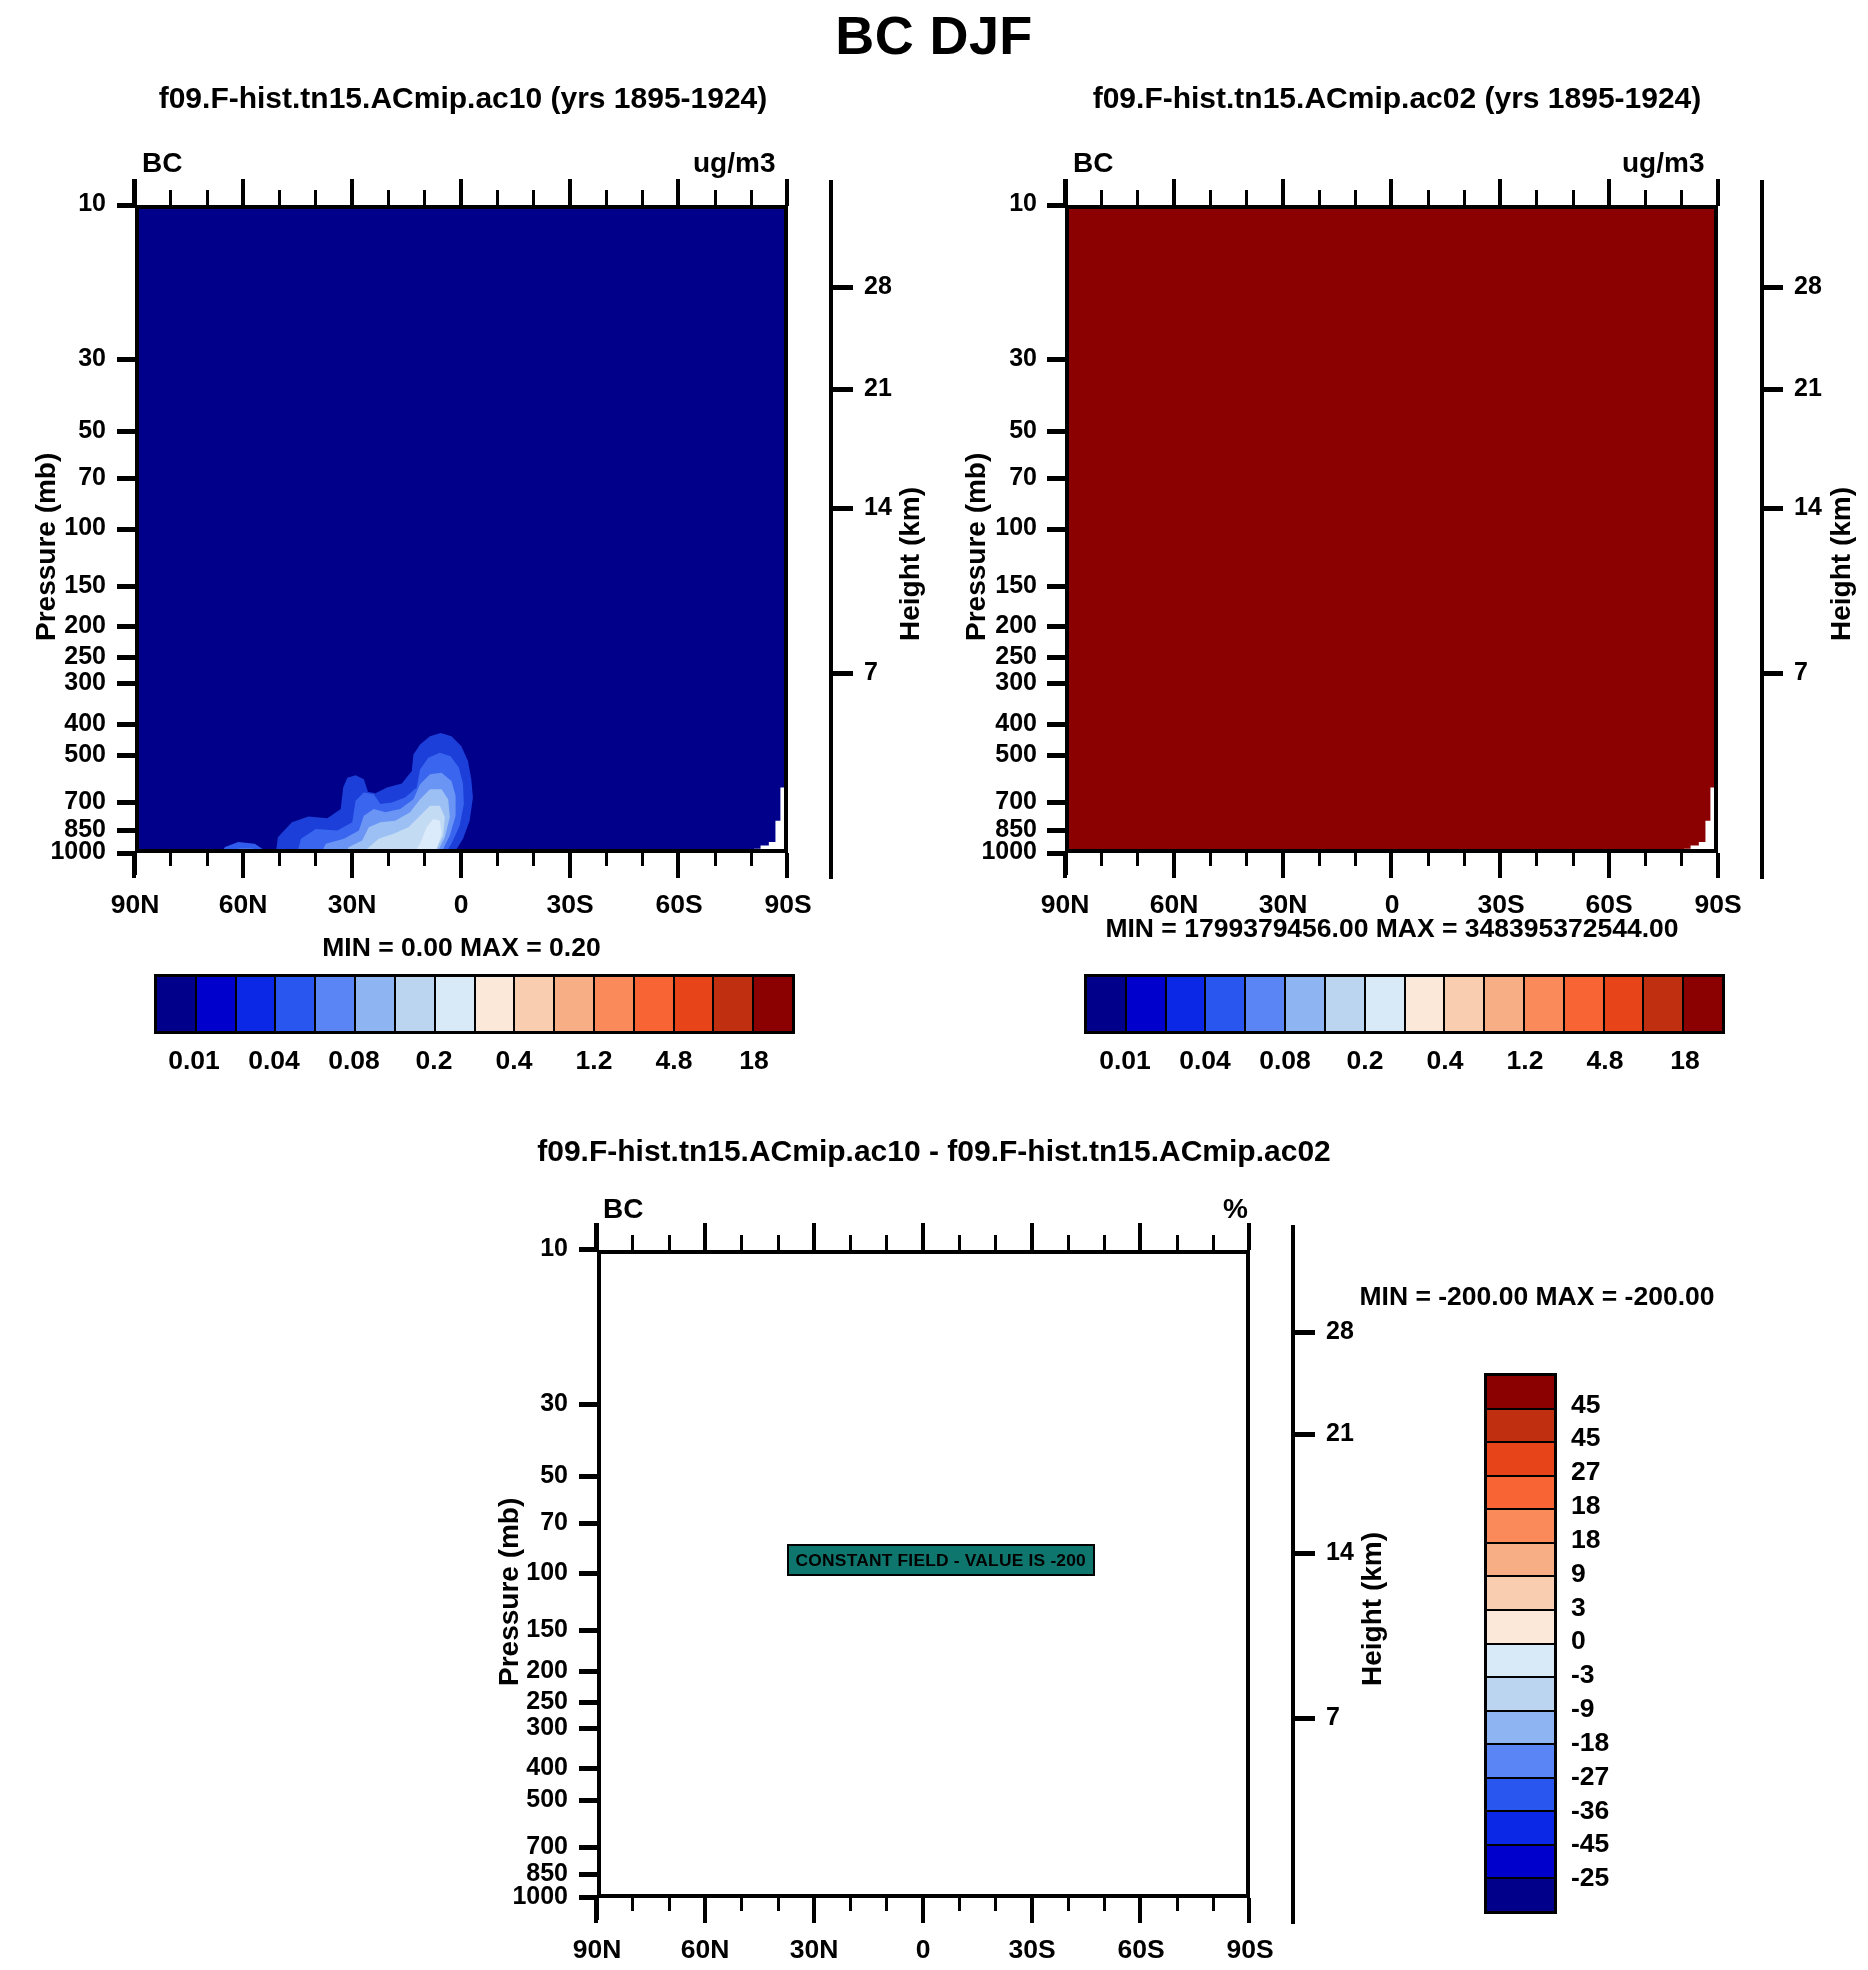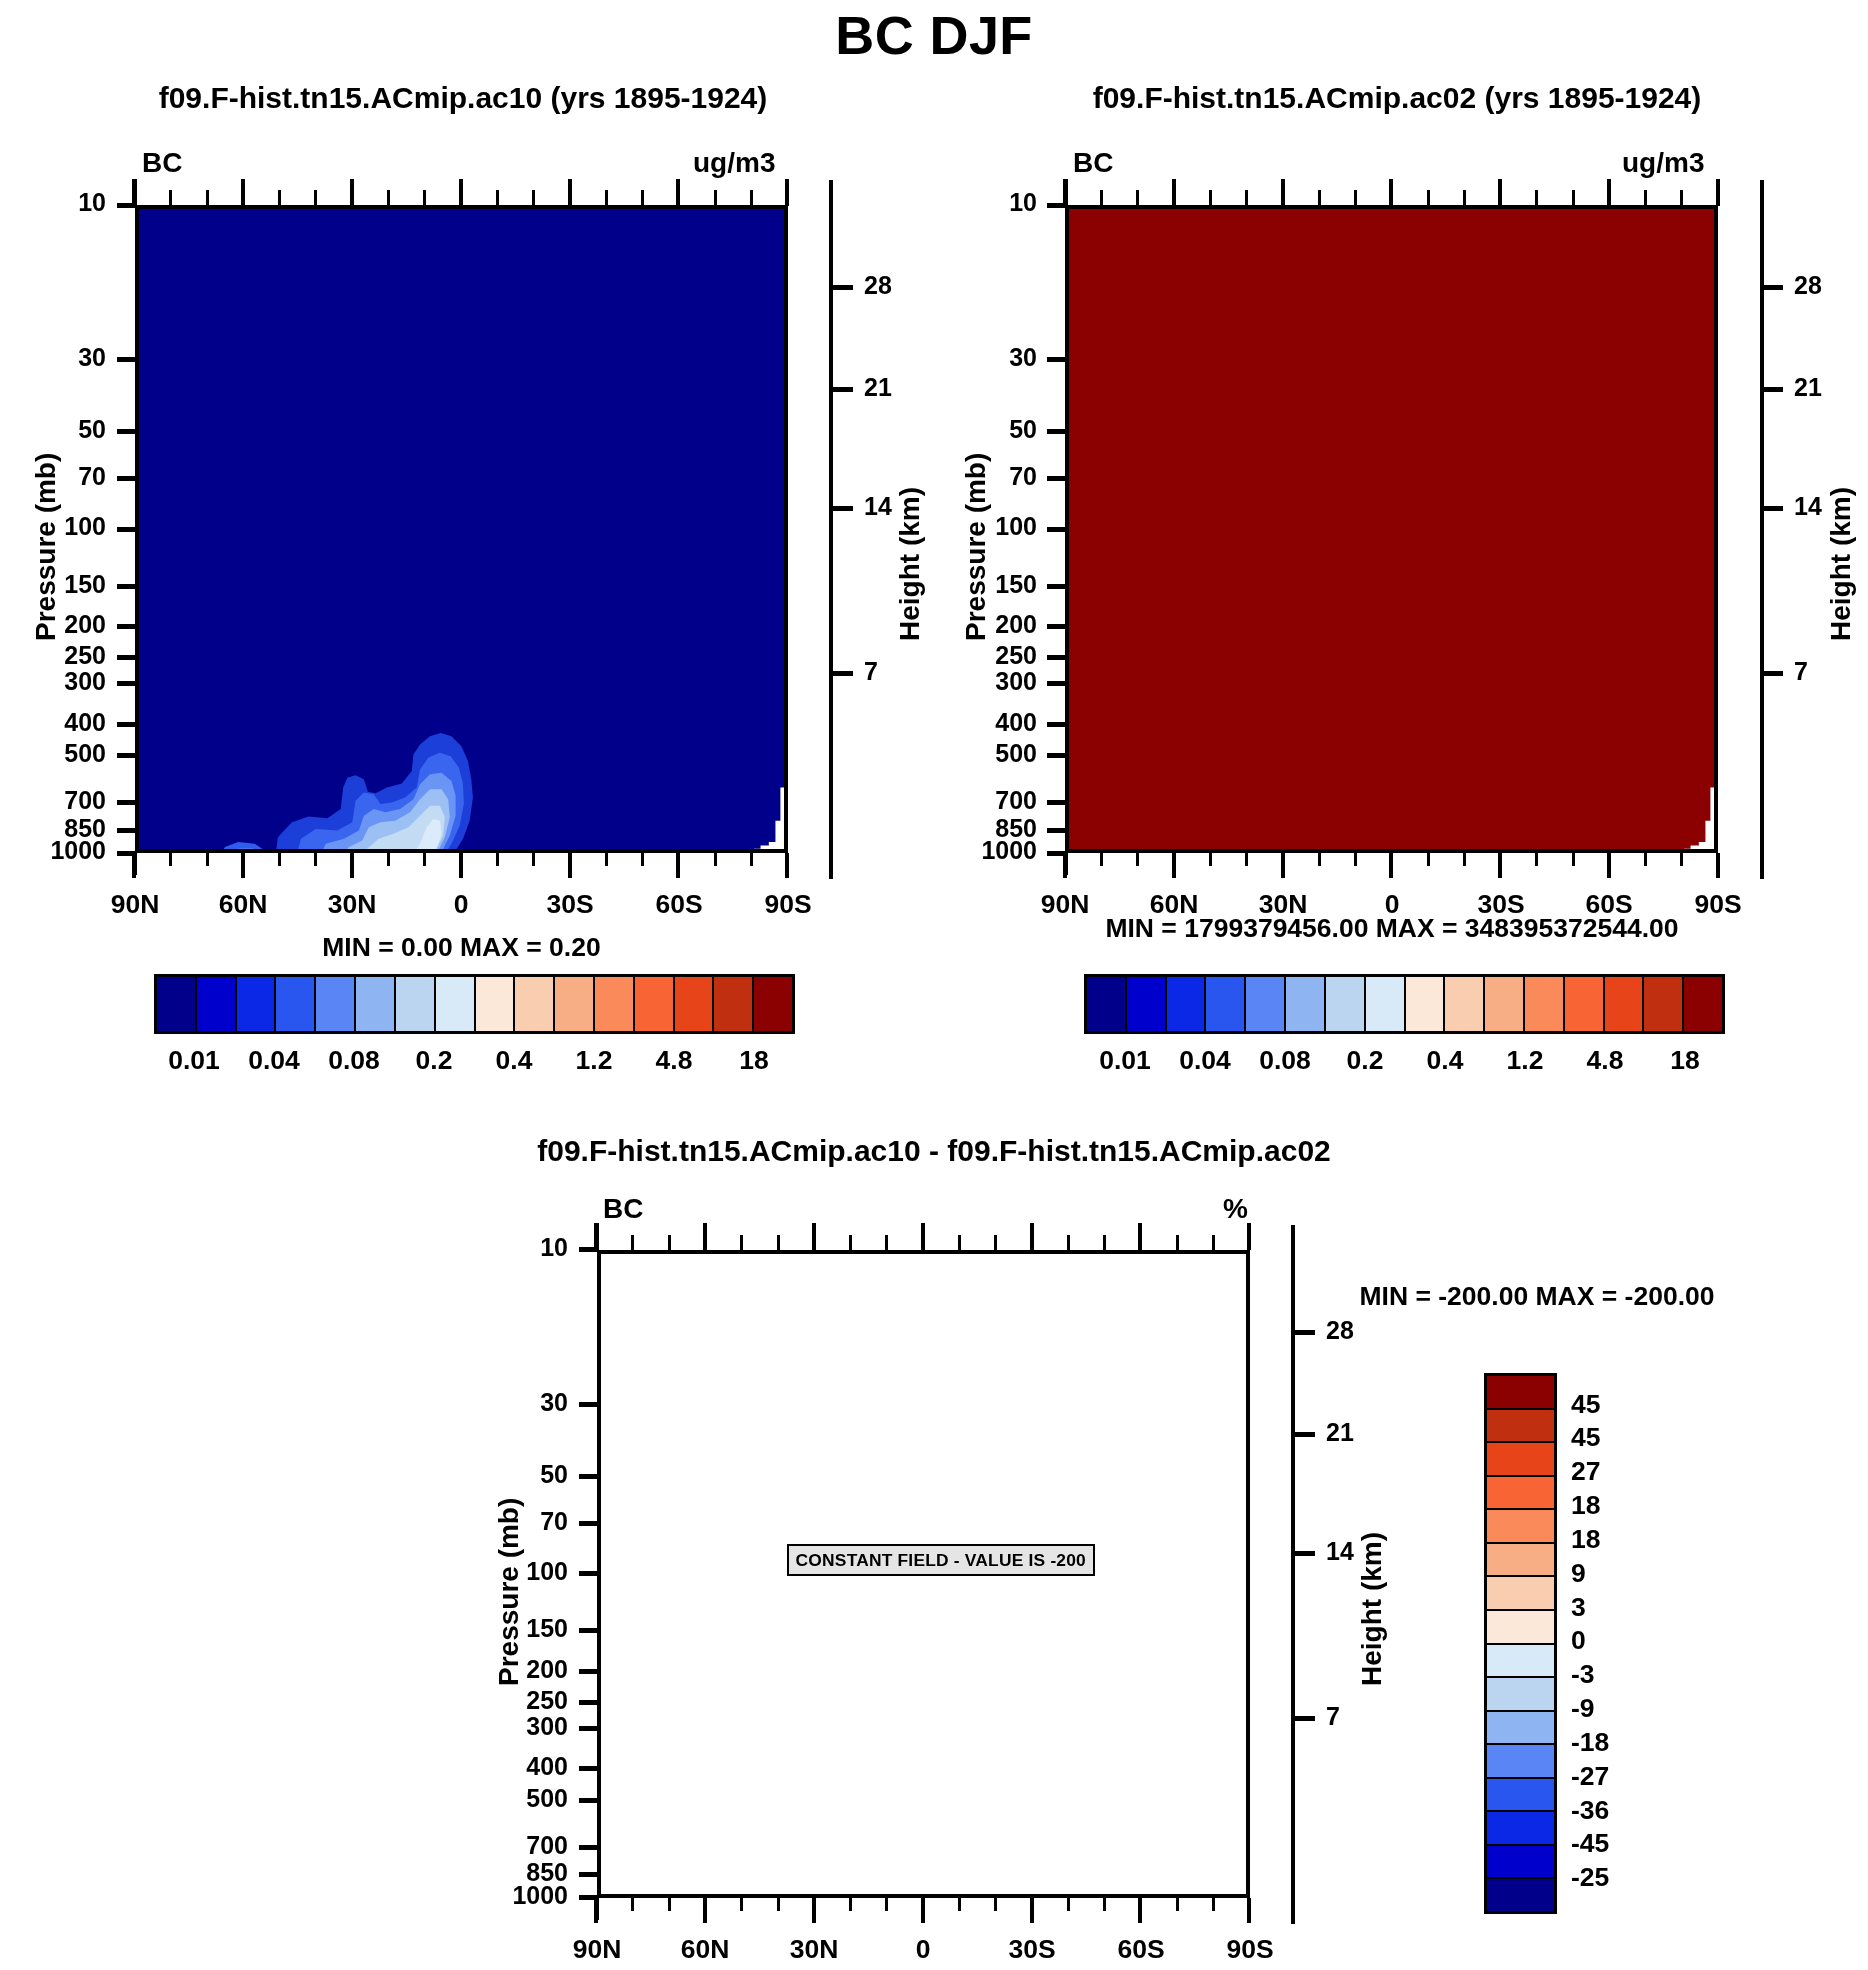--- a/index.html
+++ b/index.html
@@ -29,21 +29,21 @@
   .cbar-h{position:absolute;display:flex;border:3.3px solid #000;box-sizing:border-box;}
   .cbar-h .cell{flex:1 1 0;border-right:2.5px solid #000;}
   .cbar-h .cell:last-child{border-right:none;}
   .cbar-lab{position:absolute;font-size:26.5px;font-weight:bold;text-align:center;white-space:nowrap;}
 
   .cbar-v{position:absolute;border:3.3px solid #000;box-sizing:border-box;display:flex;flex-direction:column;}
   .cbar-v .cell{flex:1 1 0;border-bottom:2.5px solid #000;}
   .cbar-v .cell:last-child{border-bottom:none;}
   .cbar-v-lab{position:absolute;font-size:26.5px;font-weight:bold;white-space:nowrap;text-align:center;}
 
-  #const-box{position:absolute;border:2.5px solid #000;background:#e5e5e5;
+  #const-box{position:absolute;border:2.5px solid #000;background:#0f766e;
      font-size:17.4px;font-weight:bold;padding:4.1px 6.6px 3.3px 6.6px;white-space:nowrap;letter-spacing:0.2px;}
 
   svg{display:block;}
 </style>
 </head>
 <body>
 
 <div id="main-title" class="abs">BC DJF</div>
 
 <div class="abs panel-title" style="left:33px;top:81px;width:860px;">f09.F-hist.tn15.ACmip.ac10 (yrs 1895-1924)</div>

